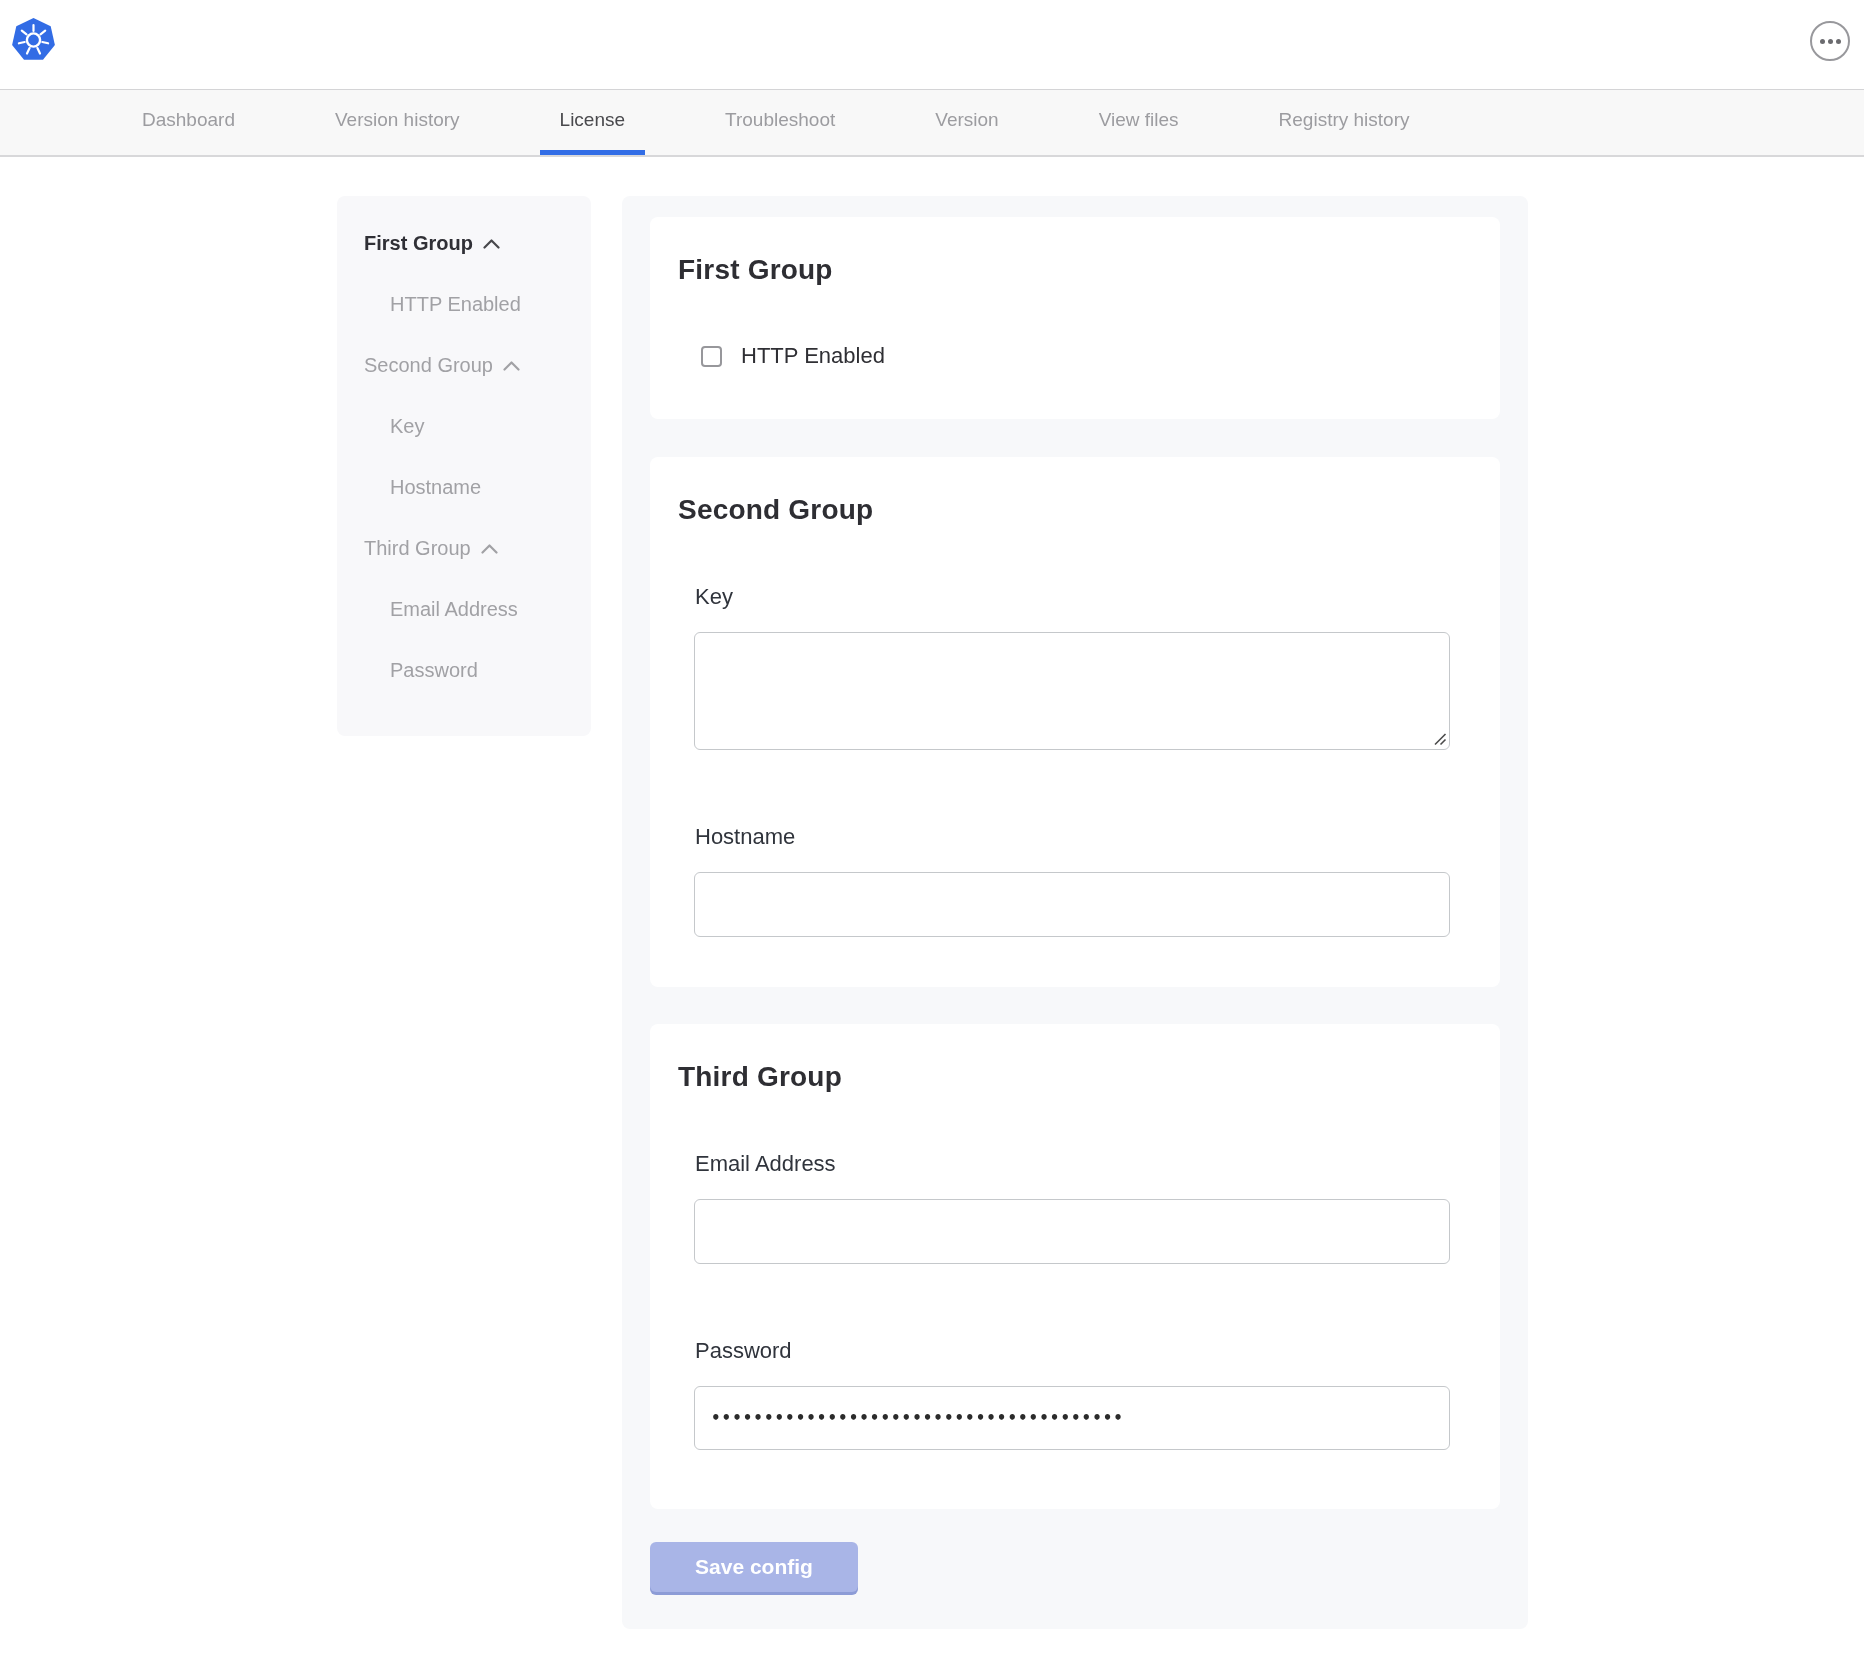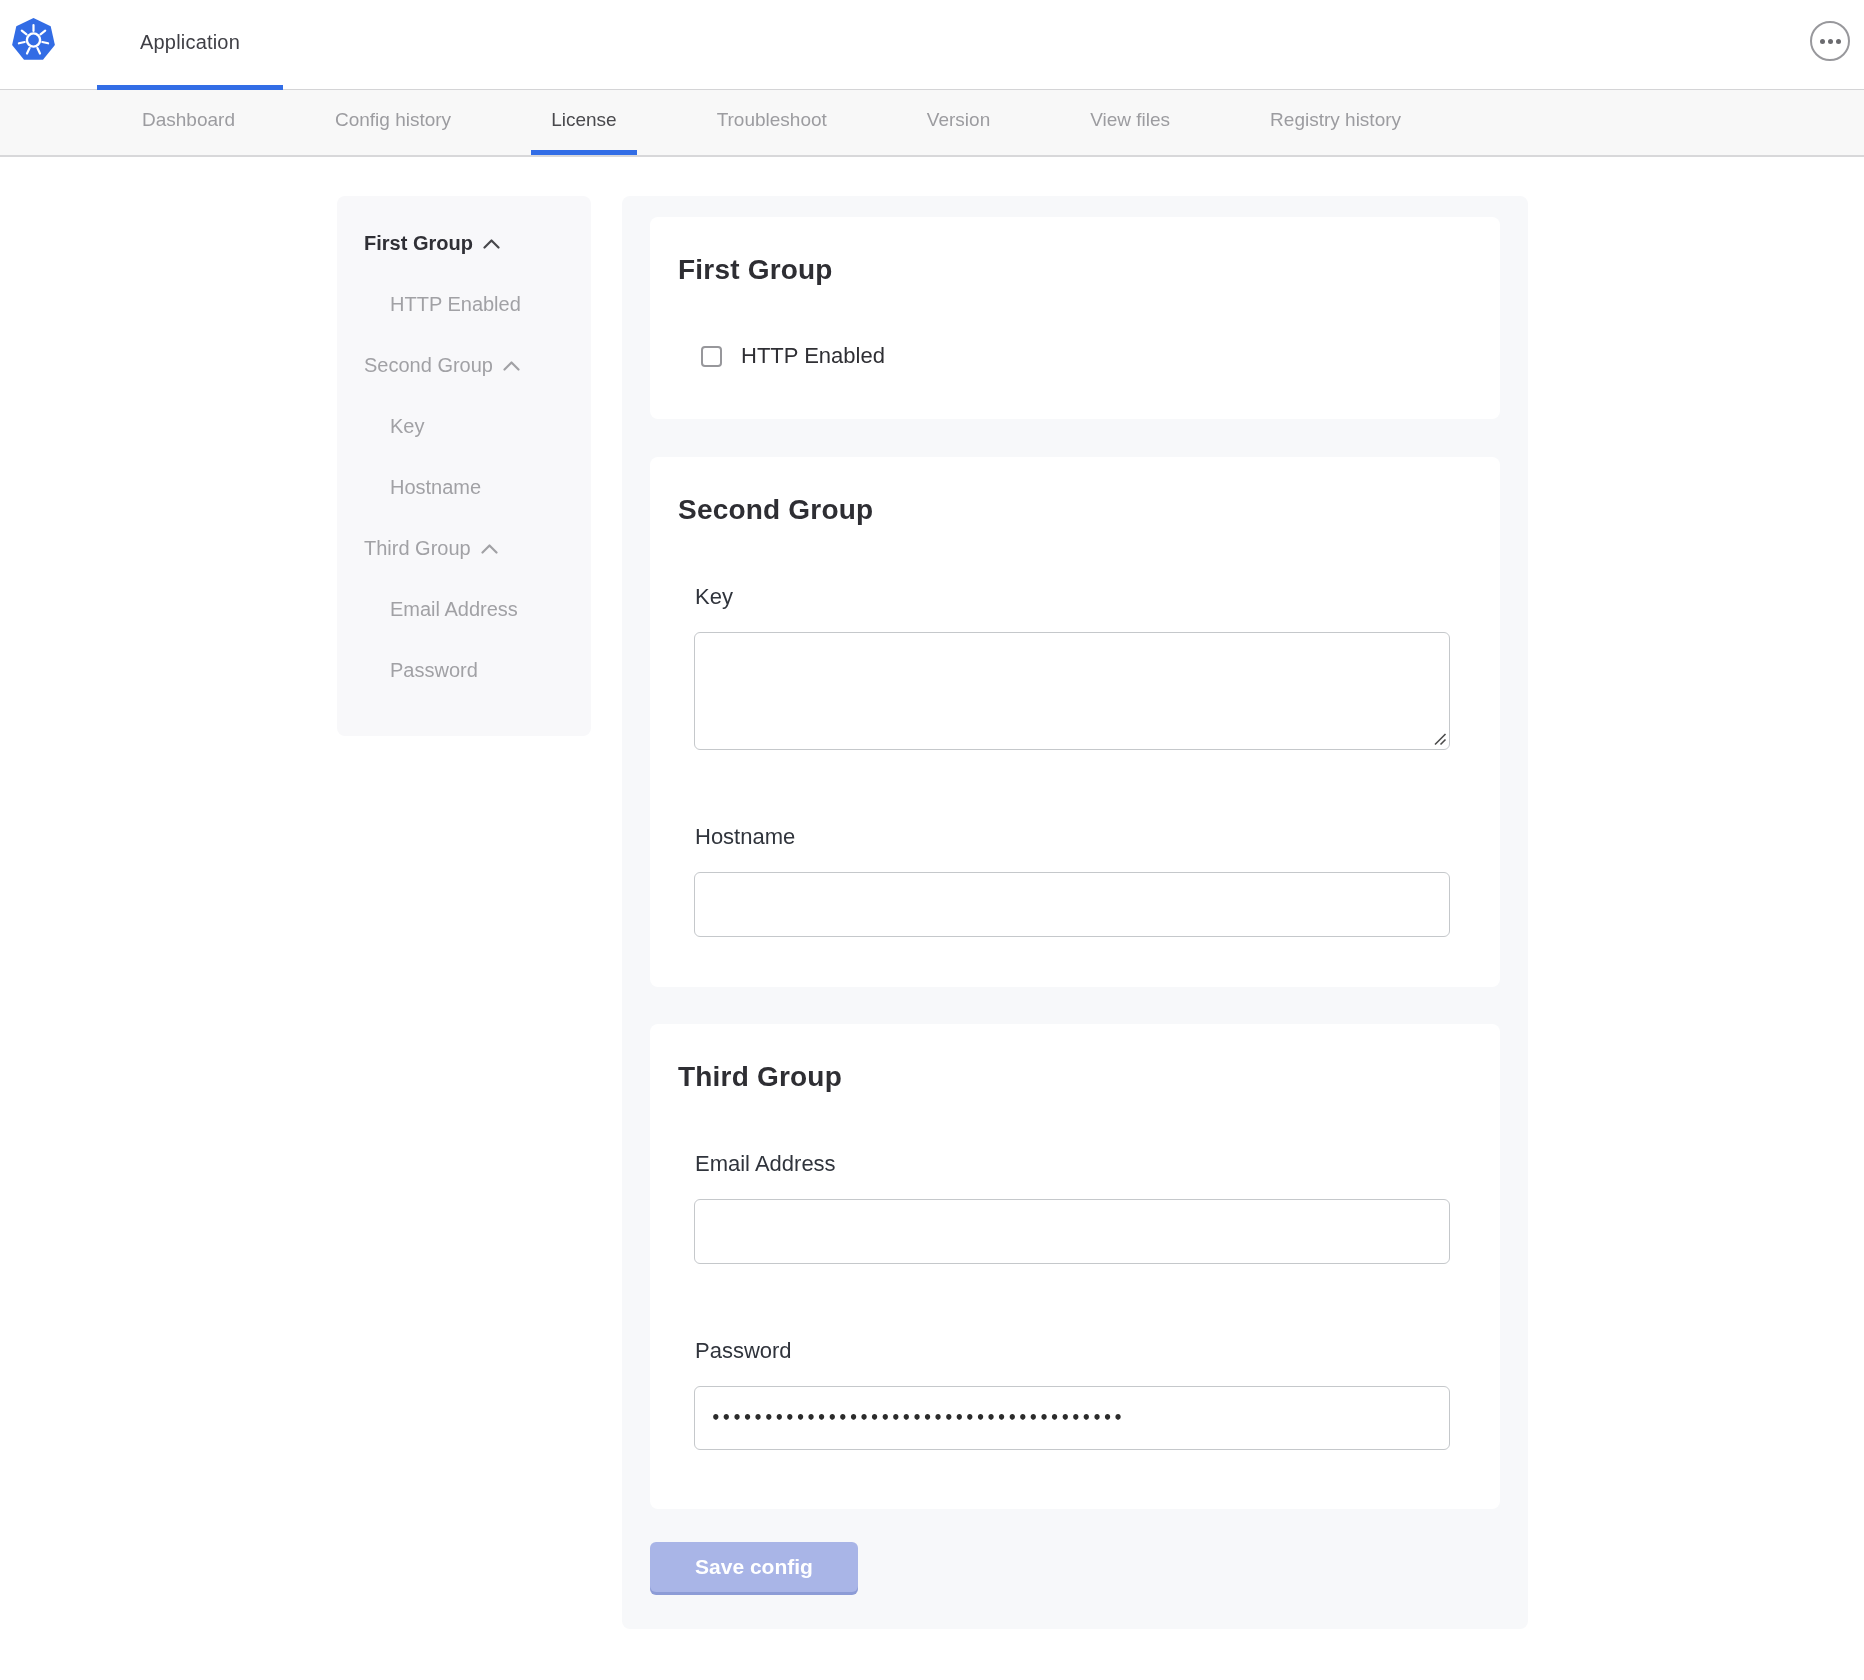--- a/index.html
+++ b/index.html
@@ -105,35 +105,32 @@
     <g stroke="#ffffff" stroke-width="2.2" stroke-linecap="round">
       <line x1="21.5" y1="14" x2="21.5" y2="8"></line>
       <line x1="28.5" y1="17.4" x2="33.2" y2="13.7"></line>
       <line x1="30.3" y1="25.0" x2="36.1" y2="26.3"></line>
       <line x1="25.4" y1="31.1" x2="28.0" y2="36.5"></line>
       <line x1="17.6" y1="31.1" x2="15.0" y2="36.5"></line>
       <line x1="12.7" y1="25.0" x2="6.9" y2="26.3"></line>
       <line x1="14.5" y1="17.4" x2="9.8" y2="13.7"></line>
     </g>
   </svg>
-  <div class="app-tab">
-    <span>Application</span>
-  </div>
   <button class="menu-btn" aria-label="menu">
     <span style="display:flex;gap:3px;">
       <i></i>
         <i></i>
         <i></i>
     </span>
   </button>
 </div>
 
 <div class="navbar">
   <div class="nav-tab">Dashboard</div>
-  <div class="nav-tab">Config history</div>
+  <div class="nav-tab">Version history</div>
   <div class="nav-tab active">License</div>
   <div class="nav-tab">Troubleshoot</div>
   <div class="nav-tab">Version</div>
   <div class="nav-tab">View files</div>
   <div class="nav-tab">Registry history</div>
 </div>
 
 <div class="content">
 
   <aside class="sidebar">

